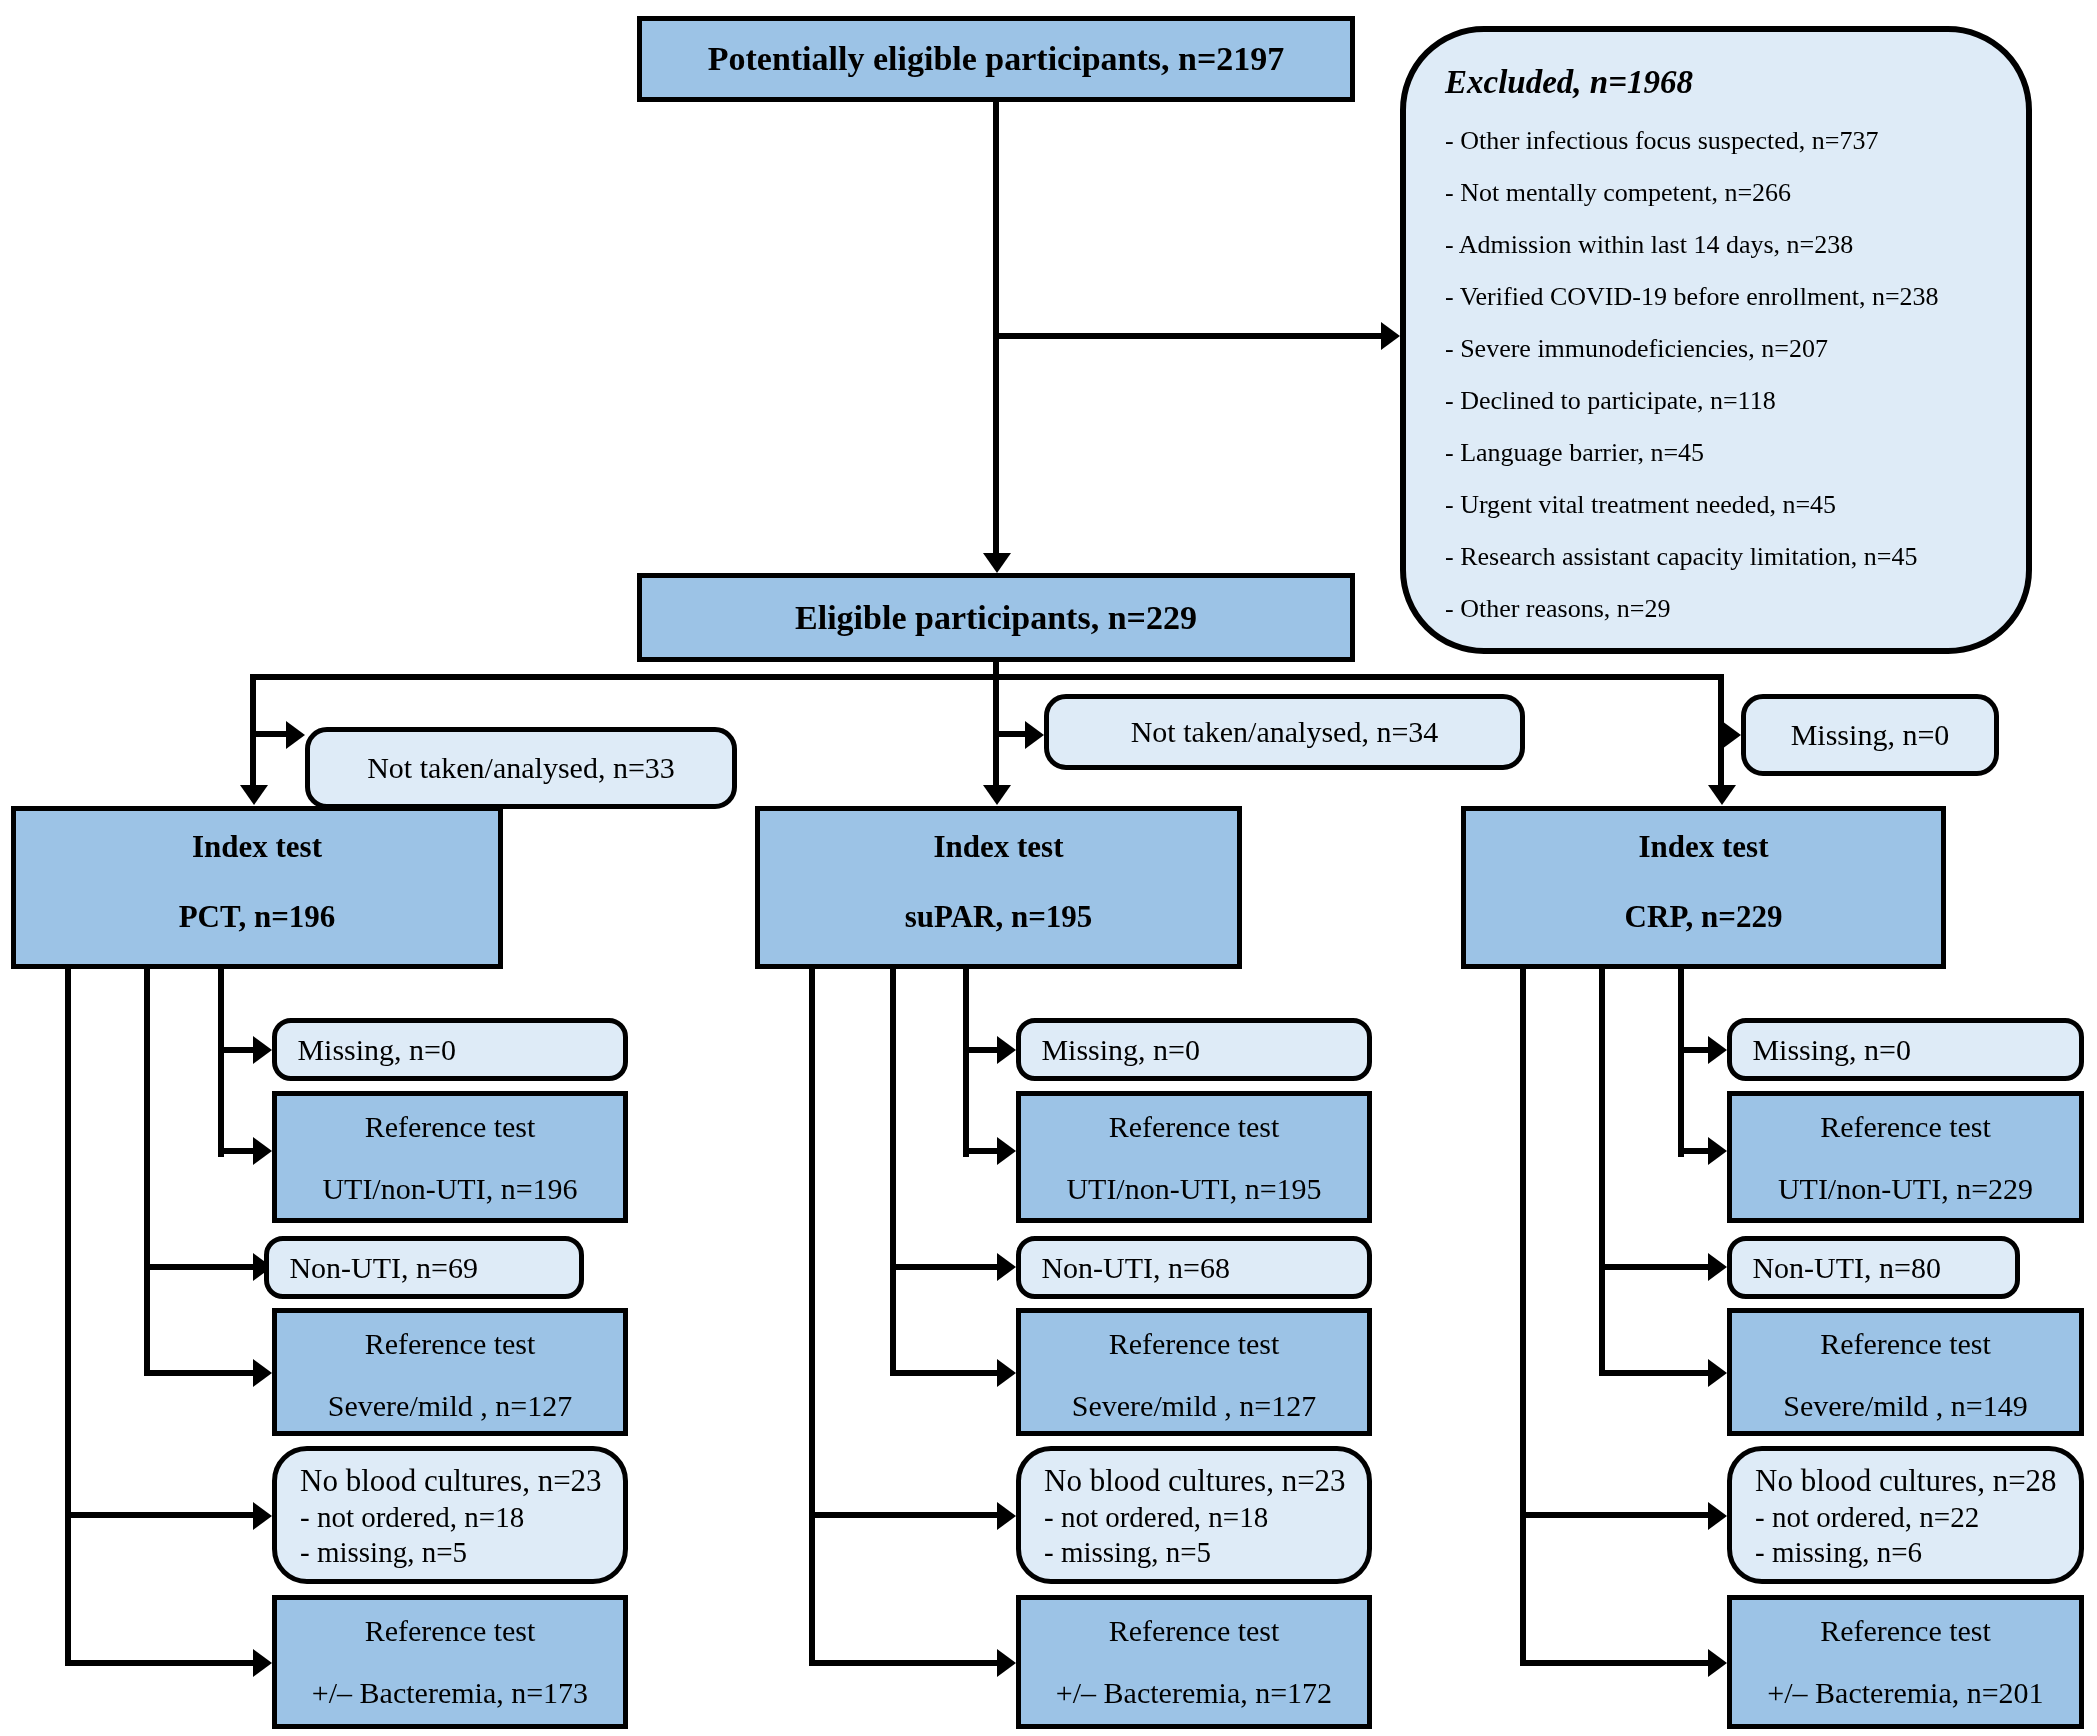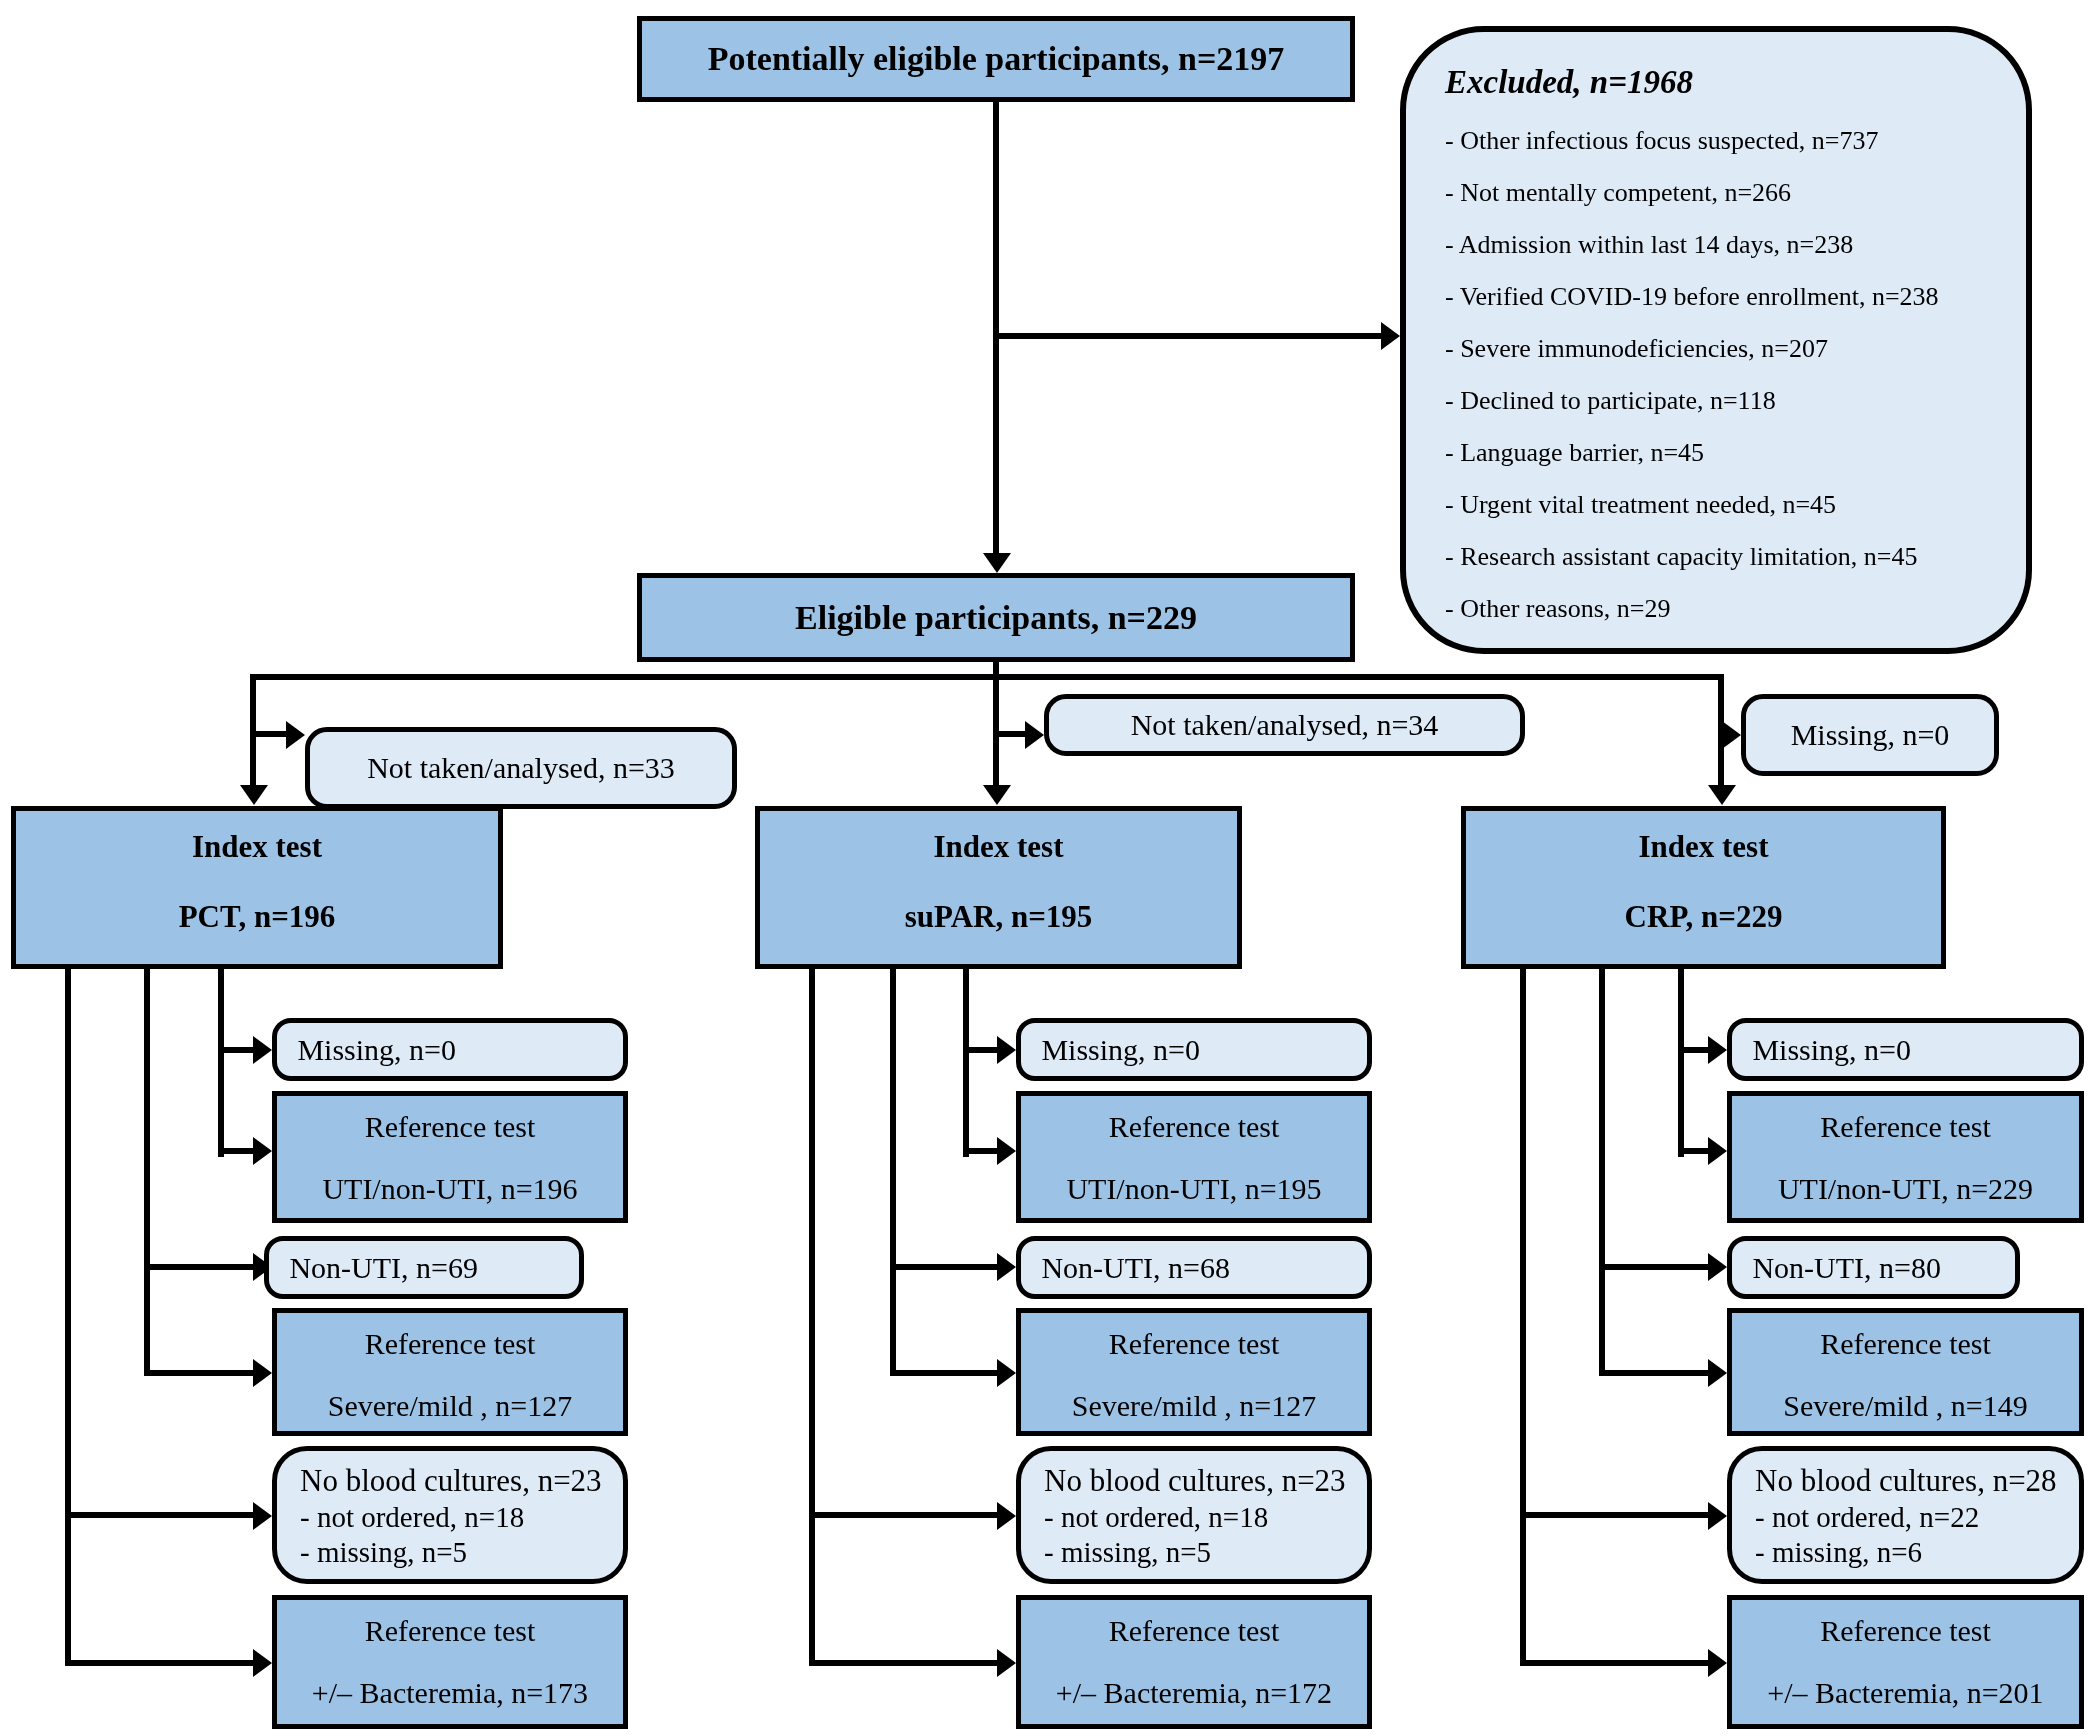--- a/index.html
+++ b/index.html
@@ -71,21 +71,21 @@
   <div class="ar-d" style="left:1708px;top:785px;"></div>
 
   <div class="ln" style="left:250px;top:731px;width:36px;height:5.8px;"></div>
   <div class="ar-r" style="left:286px;top:721px;"></div>
   <div class="ln" style="left:993px;top:731px;width:32px;height:5.8px;"></div>
   <div class="ar-r" style="left:1025px;top:721px;"></div>
   <div class="ln" style="left:1718px;top:731px;width:5.8px;height:5.8px;"></div>
   <div class="ar-r" style="left:1722px;top:721px;"></div>
 
   <div class="box light r30 center fs41" style="left:305px;top:694px;width:432px;height:82px;margin-top:33px;">Not taken/analysed, n=33</div>
-  <div class="box light r30 center fs41" style="left:1044px;top:694px;width:481px;height:62px;">Not taken/analysed, n=34</div>
+  <div class="box light r30 center fs41" style="left:1044px;top:694px;width:481px;height:76px;">Not taken/analysed, n=34</div>
   <div class="box light r30 center fs41" style="left:1741px;top:694px;width:258px;height:82px;">Missing, n=0</div>
 
   <div>
     <div class="box vstack bold fs43 idx" style="left:11px;top:806px;width:492px;height:163px;">
       <div>Index test</div>
       <div>PCT, n=196</div>
     </div>
 
     <div class="ln" style="left:218px;top:969px;width:5.8px;height:188px;"></div>
     <div class="ln" style="left:218px;top:1047px;width:35px;height:5.8px;"></div>

